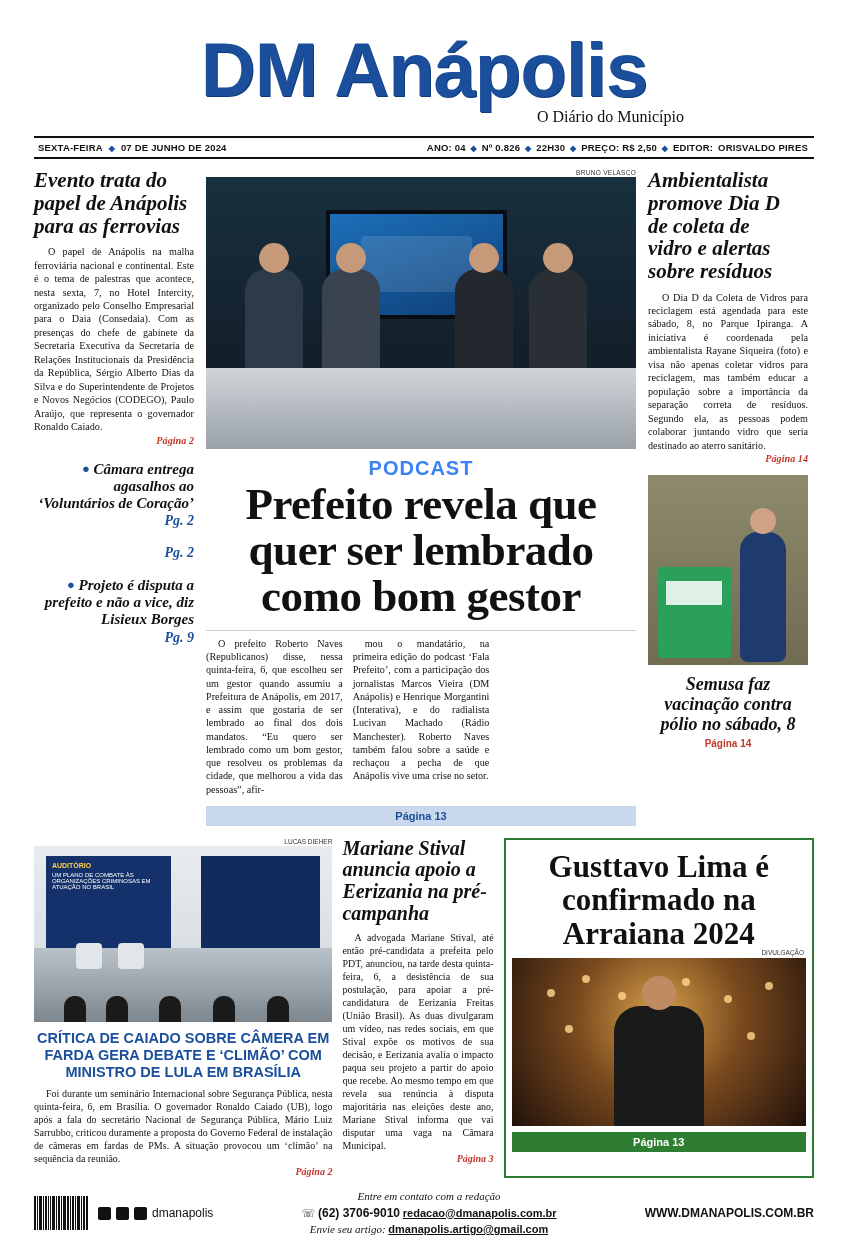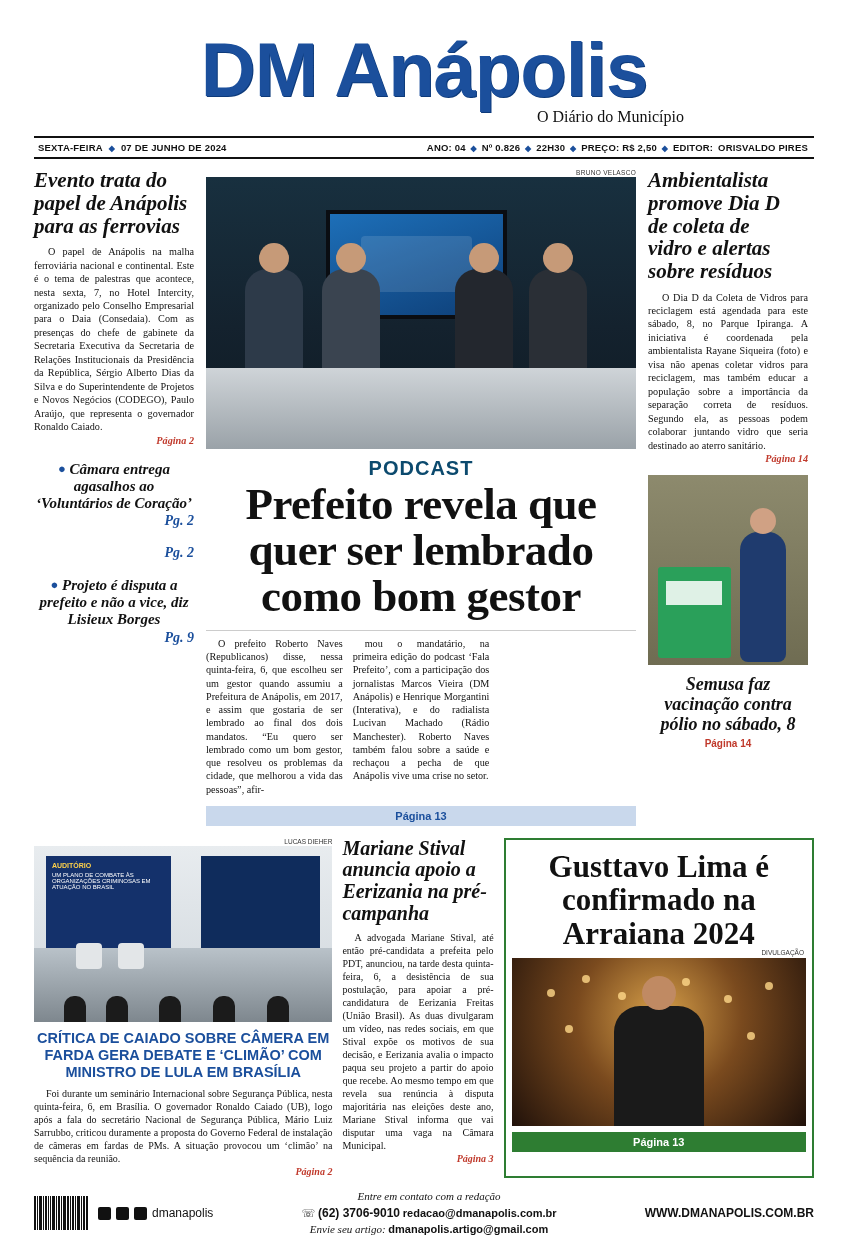--- a/index.html
+++ b/index.html
@@ -83,21 +83,21 @@
     font-weight: bold;
     font-style: italic;
   }
   .bullets { margin-top: 14px; }
   .bullet-item { margin-bottom: 16px; }
   .bullet-head {
     font-style: italic;
     font-weight: bold;
     font-size: 15px;
     line-height: 1.12;
-    text-align: center;
+    text-align: right;
   }
   .bullet-dot {
     color:#1b4f9c;
     font-size: 13px;
     vertical-align: 1px;
   }
   .bullet-pg {
     text-align: right;
     font-style: italic;
     font-weight: bold;
@@ -118,21 +118,21 @@
   .main-photo {
     width: 100%;
     height: 272px;
     position: relative;
     overflow: hidden;
     background: linear-gradient(#1d2e3f, #0d1722);
   }
   .kicker {
     font-family:"Liberation Sans", sans-serif;
     font-weight:bold;
-    color:#0c4a6e;
+    color:#3b82f6;
     font-size: 20px;
     letter-spacing: 1px;
     text-align:center;
     margin: 8px 0 2px;
   }
   .main-head {
     font-family:"Liberation Serif", serif;
     font-weight:bold;
     font-size: 45px;
     line-height: 1.02;
@@ -233,21 +233,21 @@
     display:flex; align-items:center; justify-content:space-between;
     border-top: 0;
   }
   .barcode { display:flex; align-items:flex-end; gap:1px; height:34px; }
   .barcode i { display:block; width:2px; background:#111; height:34px; }
   .social { display:flex; align-items:center; gap:5px; margin-left:10px; font-family:"Liberation Sans", sans-serif; font-weight:normal; font-size:12px;}
   .sq { width:13px; height:13px; background:#111; border-radius:2px; display:inline-block; }
   .contact { text-align:center; font-size:11px; line-height:1.45; flex:1; }
   .contact .t1 { font-style:italic; }
   .contact .phone { font-family:"Liberation Sans", sans-serif; font-weight:bold; font-size:12px; }
-  .contact .mail { font-family:"Liberation Sans", sans-serif; font-weight:bold; font-size:11px;}
+  .contact .mail { font-family:"Liberation Sans", sans-serif; font-weight:bold; font-size:11px;text-decoration:underline;}
   .site { font-family:"Liberation Sans", sans-serif; font-weight:bold; font-size:12px; }
 
   
   .studio-bg { position:absolute; inset:0; background:
       linear-gradient(180deg,#18303f 0%, #14222e 55%, #0e1a23 100%); }
   .studio-screen {
     position:absolute; left:28%; top:12%; width:42%; height:40%;
     background: linear-gradient(160deg,#1d6fb8,#0e3f78);
     border: 4px solid #0a0d12;
   }

